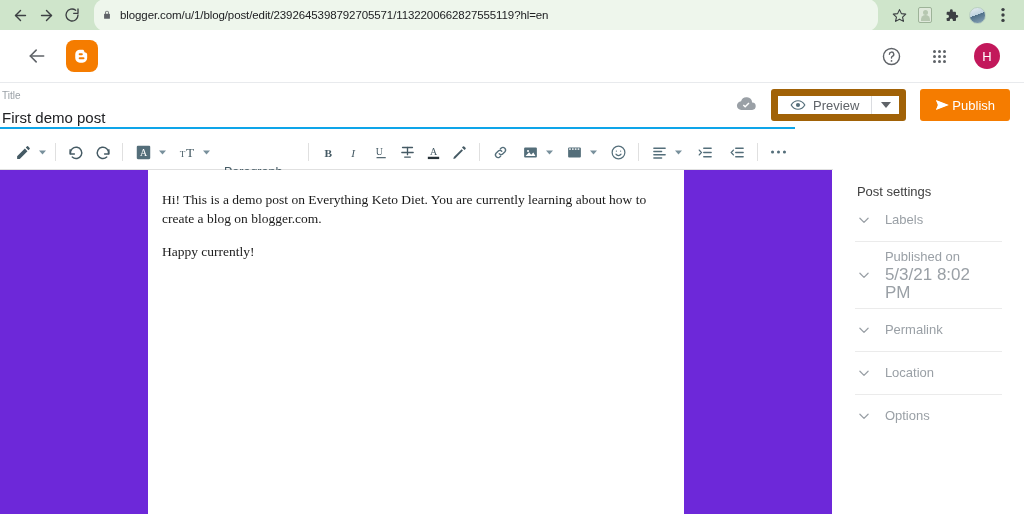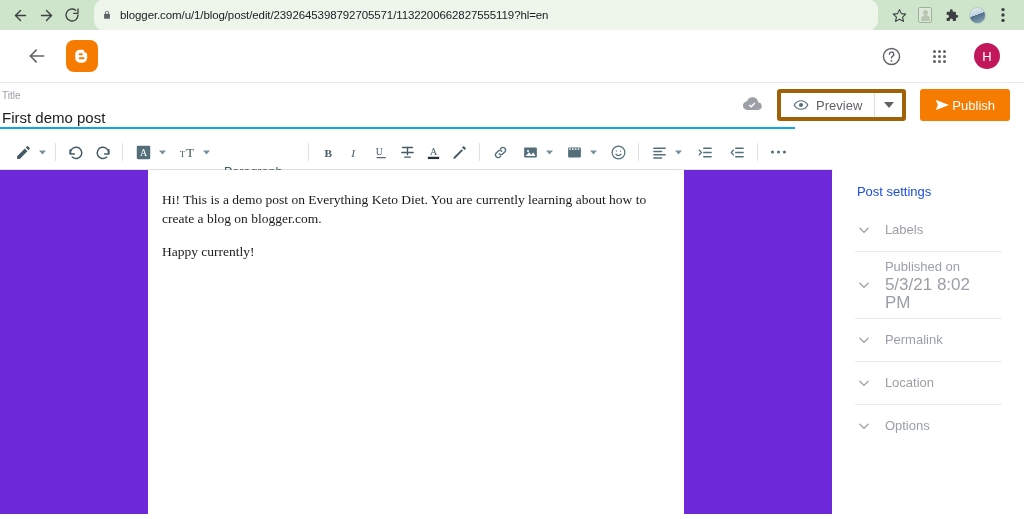--- a/index.html
+++ b/index.html
@@ -160,21 +160,21 @@
     position: absolute;
     right: 14px;
     top: 6px;
     display: flex;
     align-items: center;
     gap: 14px;
   }
   #save-cloud { display:flex; align-items:center; color:#9aa0a6; }
   #preview-group {
     display: flex;
-    border: 4px solid #a16207;
+    border: 7px solid #a16207;
     border-radius: 3px;
     height: 32px;
     overflow: hidden;
     background: #fff;
   }
   #preview-button {
     display: flex; align-items: center; gap: 7px;
     padding: 0 12px;
     color: #5f6368;
     font-size: 13px;
@@ -242,22 +242,21 @@
 
   
   #sidebar {
     flex: 1 1 auto;
     background: #fff;
     padding: 14px 22px 0 22px;
     border-left: 1px solid #ffffff;
   }
   #sidebar-title {
     font-size: 13px;
-    color: #1d4ed8;
-    margin-bottom: 10px;
+    color: #404040;
     padding-left: 2px;
   }
   .setting-row {
     display: flex;
     align-items: center;
     gap: 14px;
     min-height: 42px;
     padding: 6px 2px;
   }
   .setting-row .chev { color: #9aa0a6; display:flex; flex:0 0 auto; }

